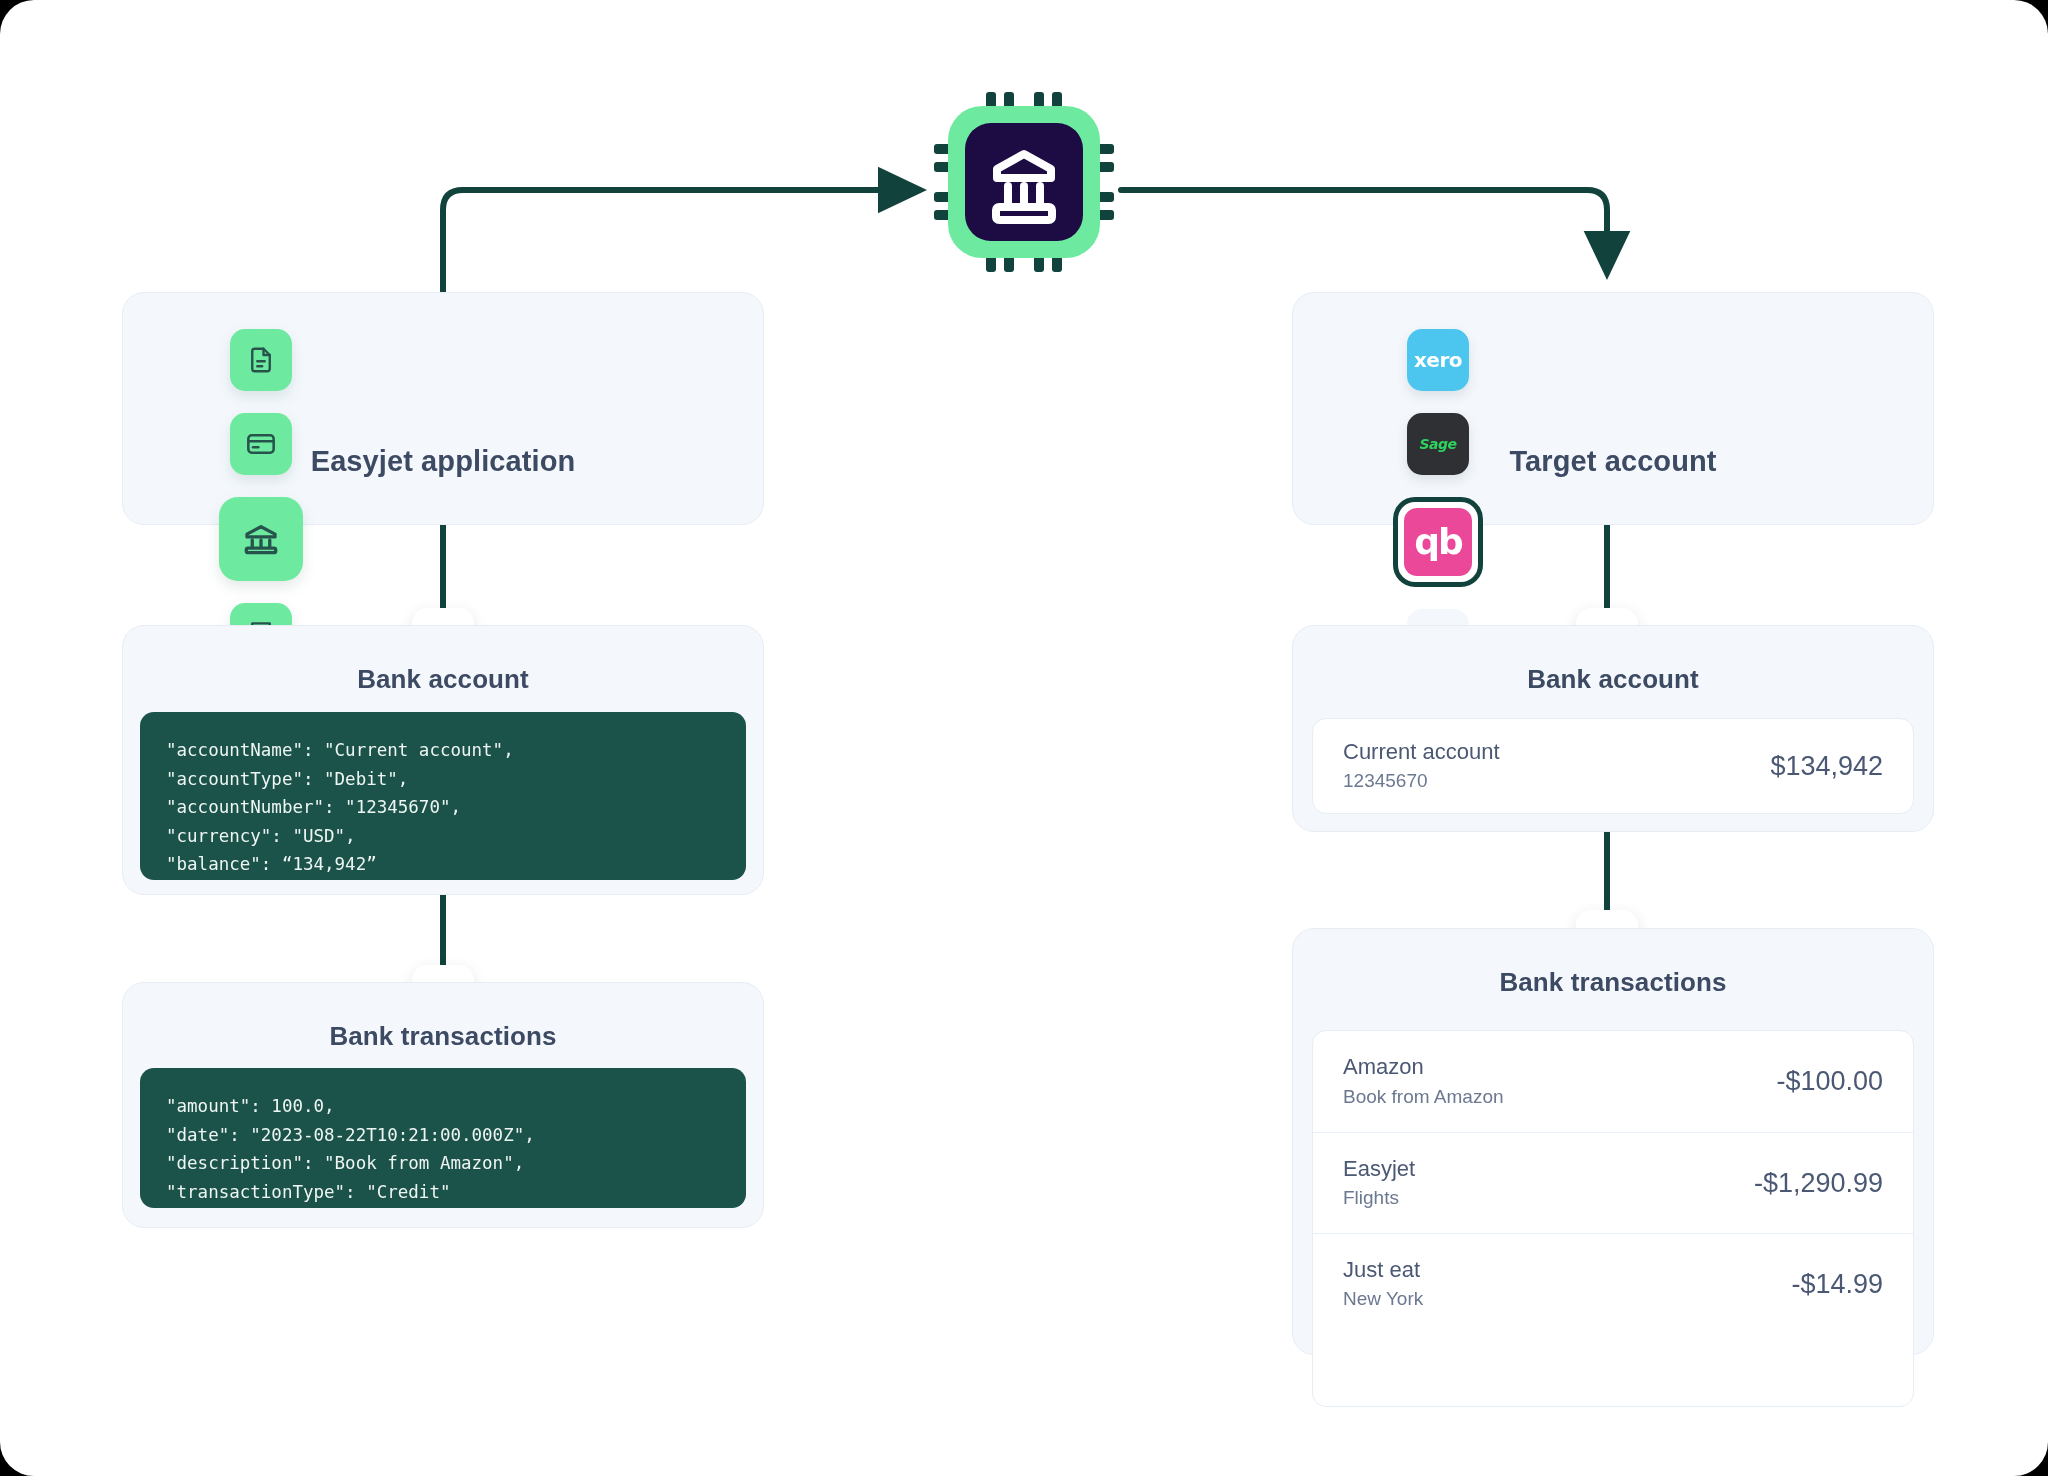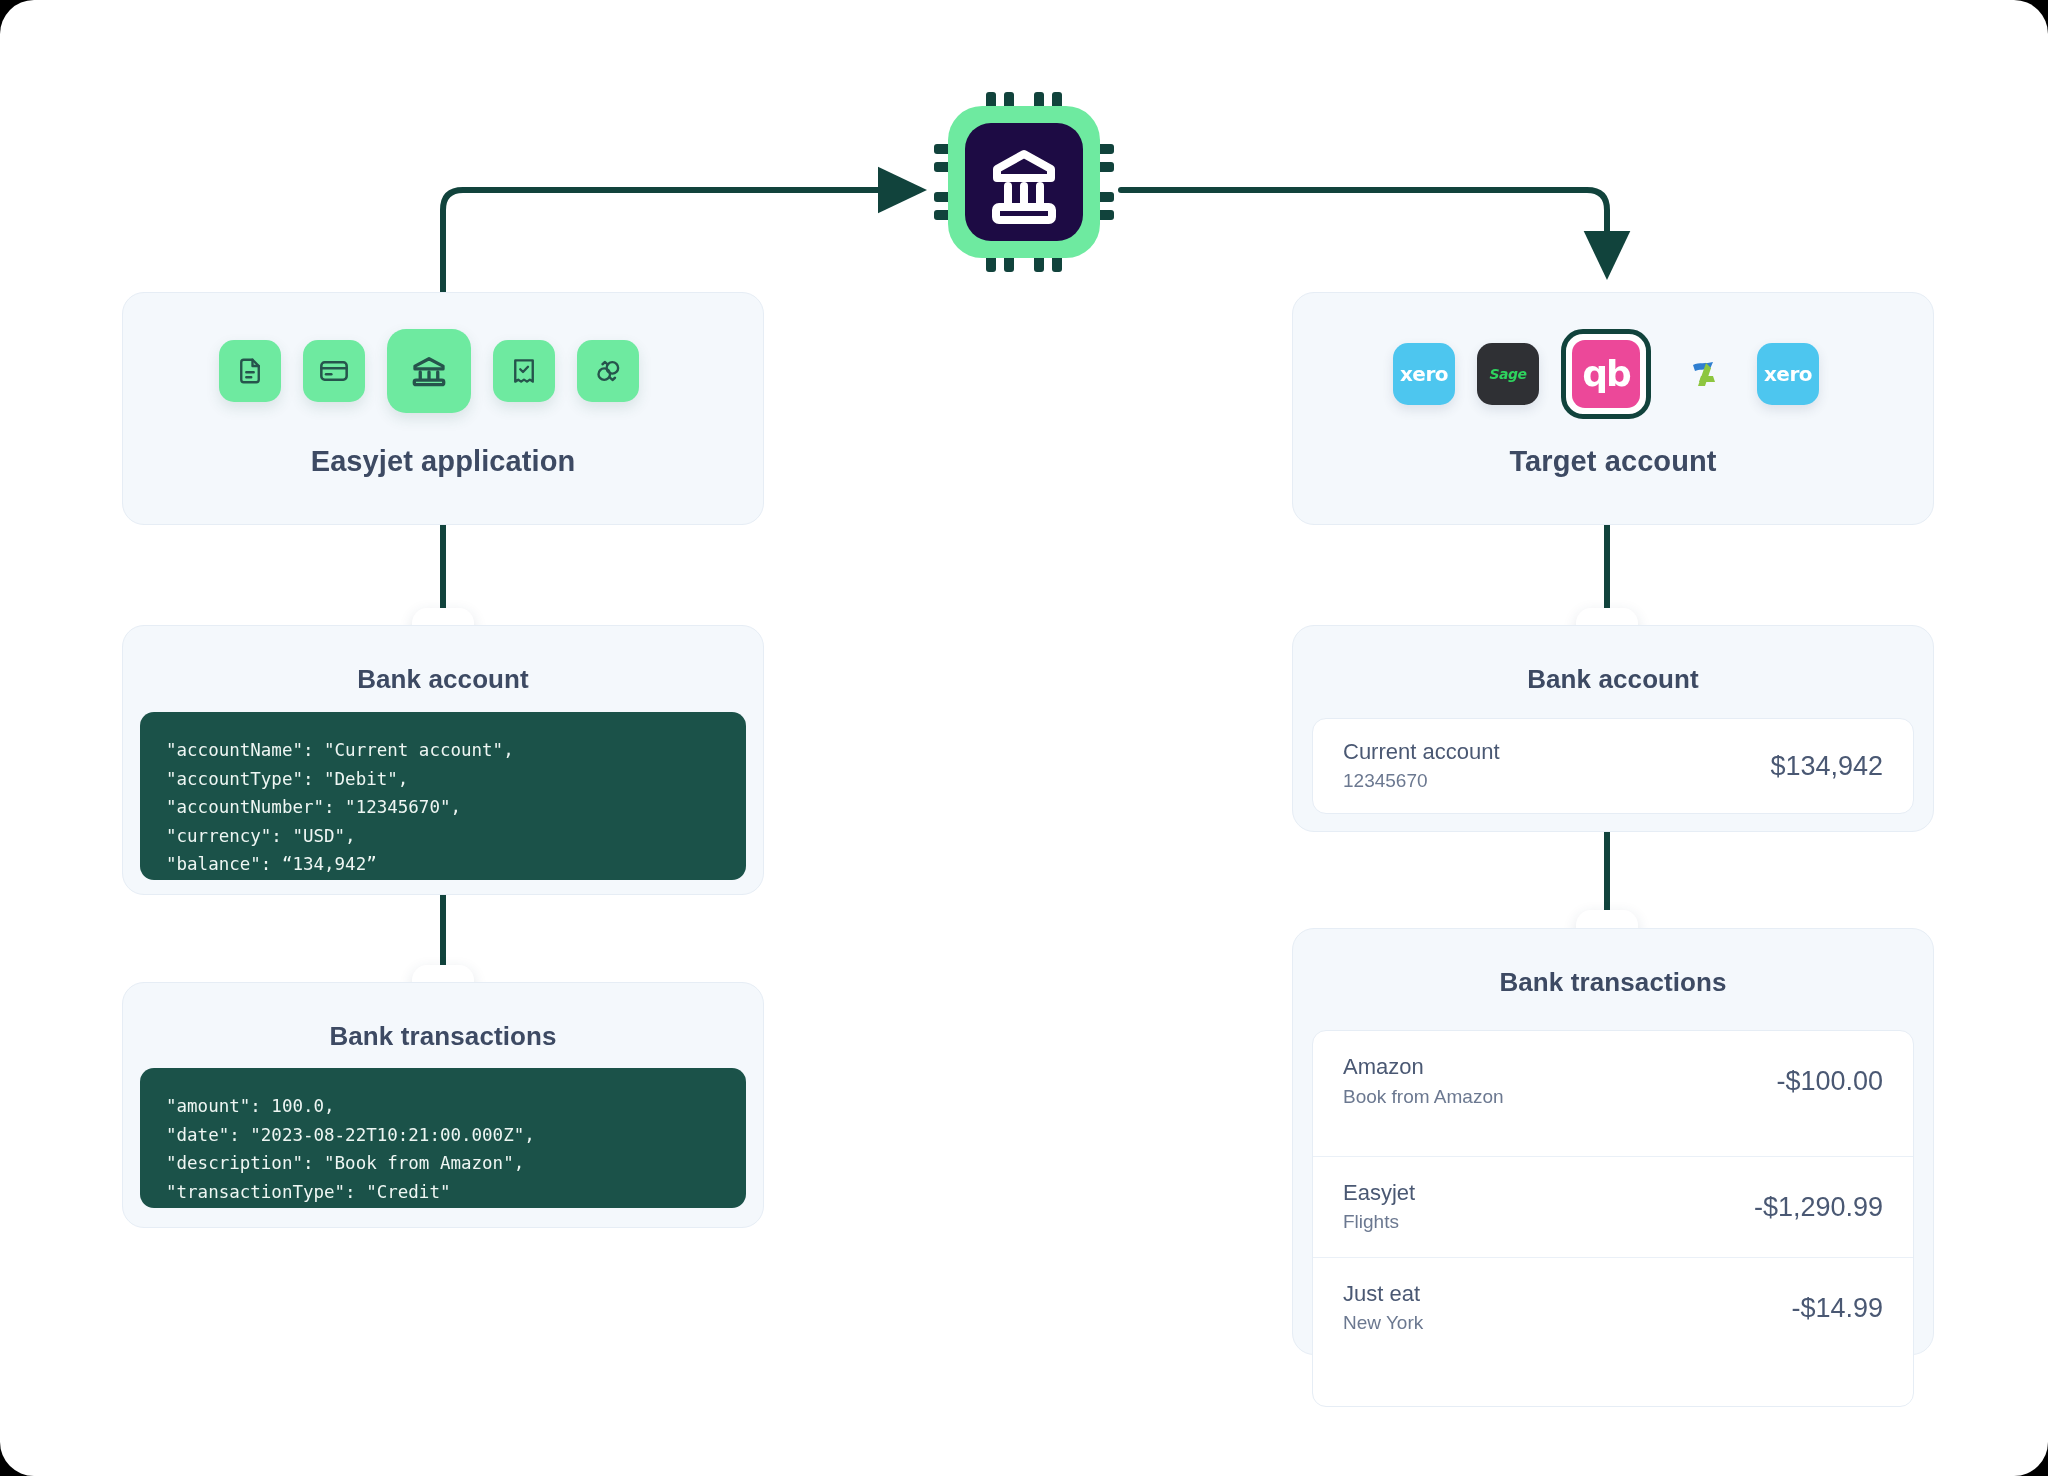--- a/index.html
+++ b/index.html
@@ -20,21 +20,21 @@
     border:1px solid #e6edf5;
     border-radius:22px;
     box-sizing:border-box;
   }
   .panel-title{
     position:absolute;left:0;right:0;text-align:center;
     color:#3d4a63;font-weight:700;letter-spacing:.1px;
   }
 
   
-  .tile-row{position:absolute;display:flex;align-items:center;}
+  .tile-row{position:absolute;display:flex;align-items:center;flex-direction:column;}
   .tile{
     width:62px;height:62px;border-radius:15px;
     display:flex;align-items:center;justify-content:center;
     background:#6eeaa0;flex:0 0 auto;
     box-shadow:0 6px 14px rgba(40,90,80,.13);
   }
   .tile.big{width:84px;height:84px;border-radius:19px;}
   .tile svg{display:block;}
 
   .logo{
@@ -323,21 +323,21 @@
     <div class="panel-title" style="top:38px;font-size:26px;">Bank transactions</div>
   </div>
   <div class="wcard" style="left:1312px;top:1030px;width:602px;height:377px;">
     <div class="row" style="height:101px;">
       <div>
         <div class="row-main">Amazon</div>
         <div class="row-sub">Book from Amazon</div>
       </div>
       <div class="row-amt">-$100.00</div>
     </div>
-    <div class="row" style="height:101px;margin-top:24px;">
+    <div class="row" style="height:101px;">
       <div>
         <div class="row-main">Easyjet</div>
         <div class="row-sub">Flights</div>
       </div>
       <div class="row-amt">-$1,290.99</div>
     </div>
     <div class="row" style="height:101px;">
       <div>
         <div class="row-main">Just eat</div>
         <div class="row-sub">New York</div>

